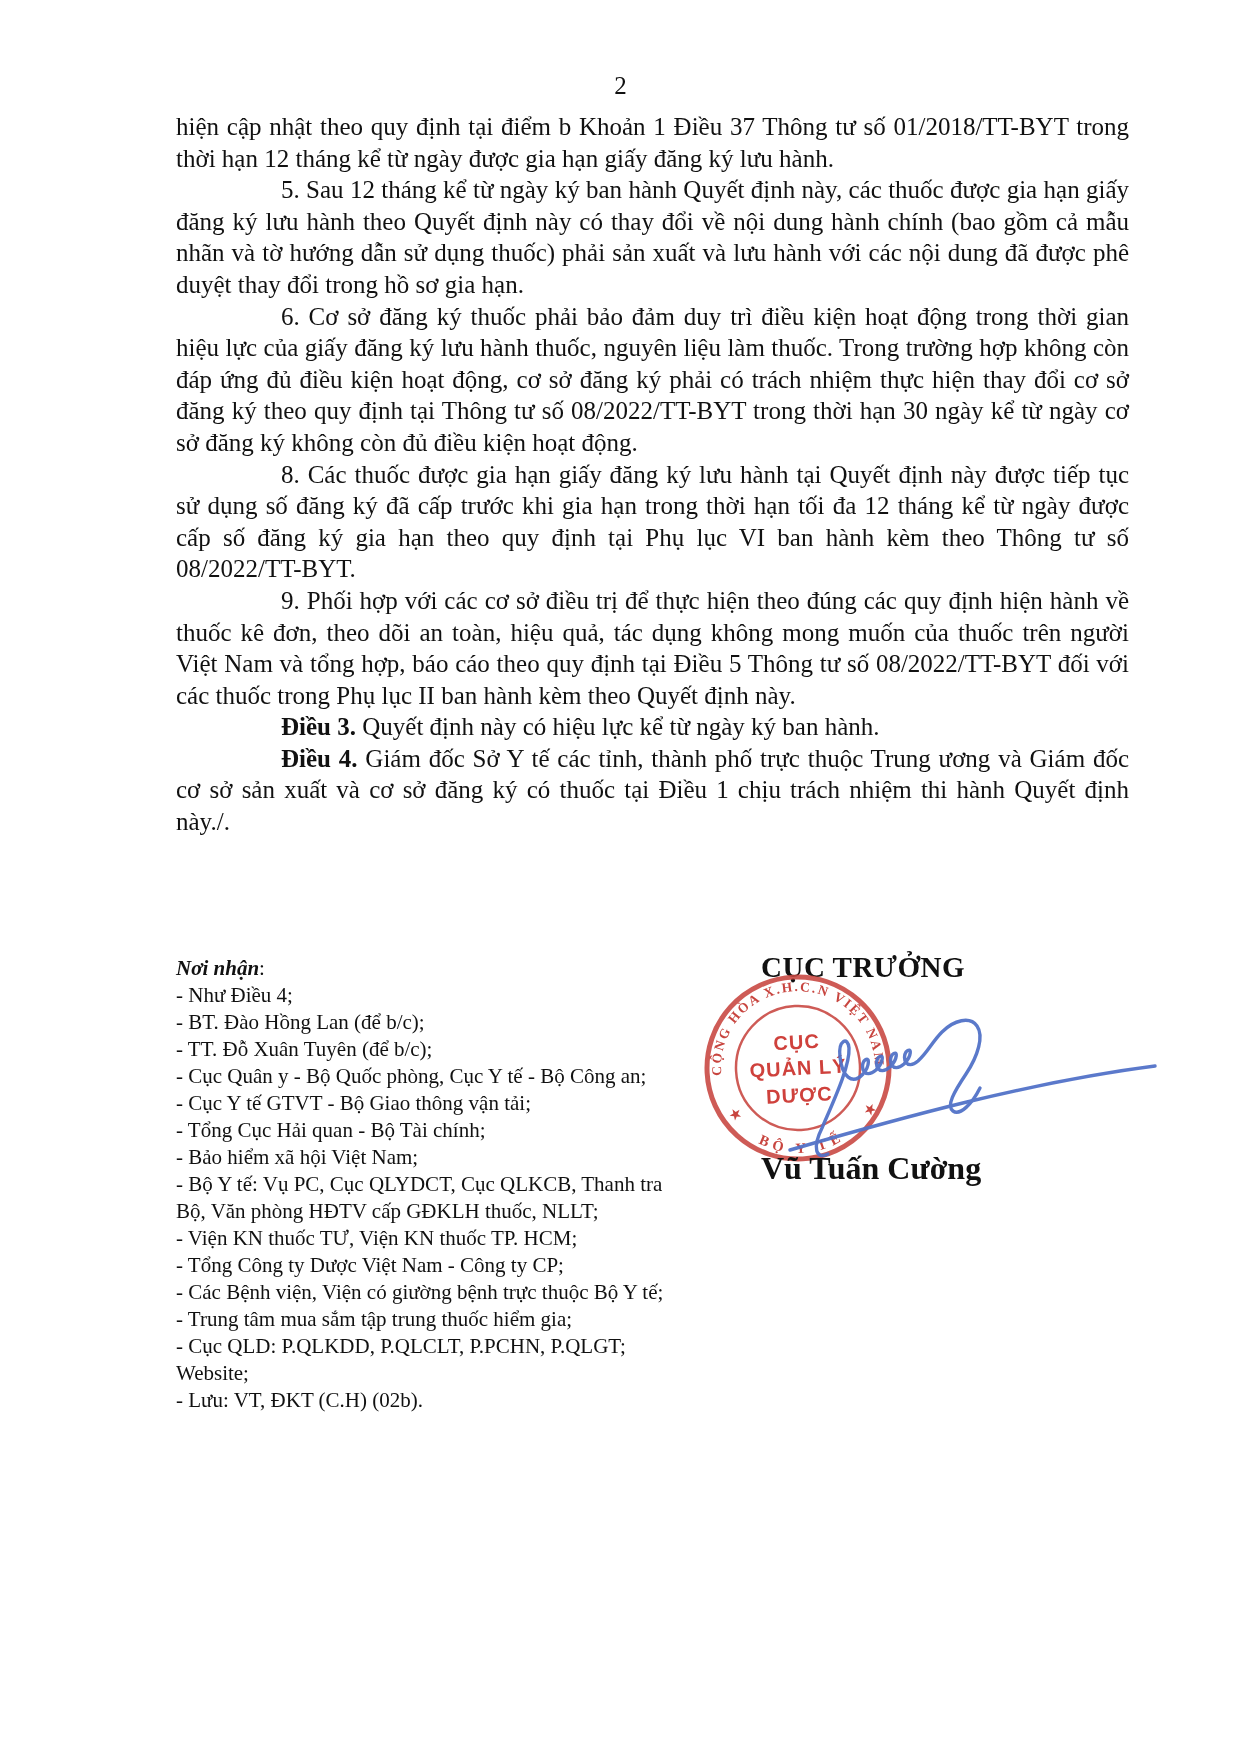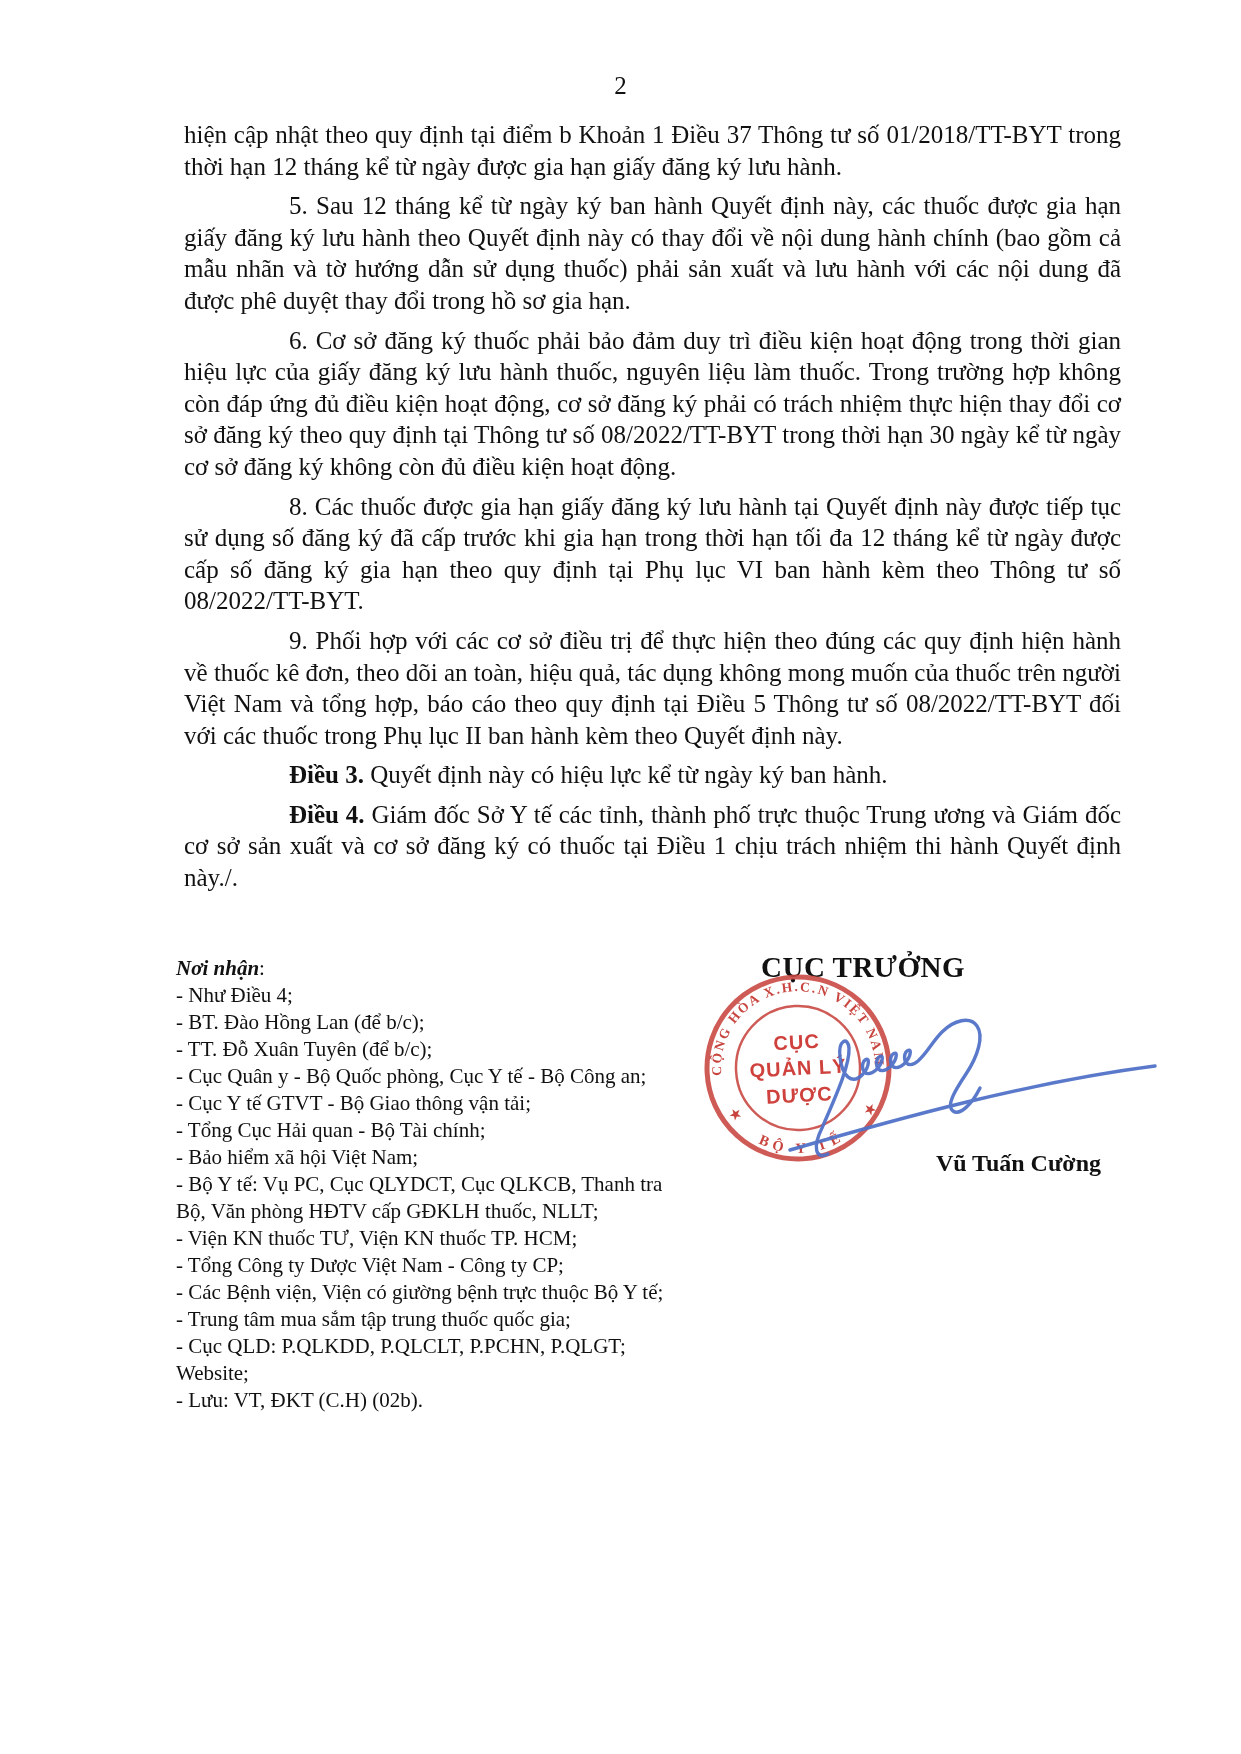--- a/index.html
+++ b/index.html
@@ -12,36 +12,36 @@
     overflow: hidden;
   }
   .page-number {
     position: absolute; top: 72px; left: 0; width: 1241px;
     text-align: center; font-size: 25px;
   }
   .doc-body {
     position: absolute; left: 176px; top: 111px; width: 953px;
     font-size: 25px; line-height: 31.6px; text-align: justify;
   }
-  .para { margin: 8px; }
+  .para { margin: 0; }
   .para.indent { text-indent: 105px; }
   .recipients {
     position: absolute; left: 176px; top: 955px; width: 565px;
     font-size: 21px; line-height: 27px;
   }
   .recipients-label { font-weight: bold; font-style: italic; }
   .recipient-item { white-space: pre-line; }
   .sign-title {
     position: absolute; left: 761px; top: 951px; width: 340px;
     text-align: left; font-size: 29px; font-weight: bold;
     letter-spacing: 0.5px;
   }
   .sign-name {
     position: absolute; left: 761px; top: 1150px; width: 340px;
-    text-align: right; font-size: 24px; font-weight: bold;
+    text-align: left; font-size: 32px; font-weight: bold;
   }
   .stamp-svg {
     position: absolute; left: 701px; top: 971px;
     transform: rotate(-3deg);
   }
   .stamp-arc-text {
     font-family: "Liberation Serif", "DejaVu Serif", serif;
     font-weight: bold; fill: #c8453f; letter-spacing: 2px; font-size: 13.5px;
   }
   .stamp-arc-bottom { letter-spacing: 5px; font-size: 14.5px; }
@@ -80,21 +80,21 @@
       <div class="recipient-item">- TT. Đỗ Xuân Tuyên (để b/c);</div>
       <div class="recipient-item">- Cục Quân y - Bộ Quốc phòng, Cục Y tế - Bộ Công an;</div>
       <div class="recipient-item">- Cục Y tế GTVT - Bộ Giao thông vận tải;</div>
       <div class="recipient-item">- Tổng Cục Hải quan - Bộ Tài chính;</div>
       <div class="recipient-item">- Bảo hiểm xã hội Việt Nam;</div>
       <div class="recipient-item">- Bộ Y tế: Vụ PC, Cục QLYDCT, Cục QLKCB, Thanh tra
 Bộ, Văn phòng HĐTV cấp GĐKLH thuốc, NLLT;</div>
       <div class="recipient-item">- Viện KN thuốc TƯ, Viện KN thuốc TP. HCM;</div>
       <div class="recipient-item">- Tổng Công ty Dược Việt Nam - Công ty CP;</div>
       <div class="recipient-item">- Các Bệnh viện, Viện có giường bệnh trực thuộc Bộ Y tế;</div>
-      <div class="recipient-item">- Trung tâm mua sắm tập trung thuốc quốc gia;</div>
+      <div class="recipient-item">- Trung tâm mua sắm tập trung thuốc hiểm gia;</div>
       <div class="recipient-item">- Cục QLD: P.QLKDD, P.QLCLT, P.PCHN, P.QLGT;
 Website;</div>
       <div class="recipient-item">- Lưu: VT, ĐKT (C.H) (02b).</div>
     </div>
 </div>
 
 <div class="sign-title">CỤC TRƯỞNG</div>
 
 <svg class="stamp-svg" width="194" height="194" viewBox="0 0 194 194">
   <g fill="none" stroke="#c8453f" opacity="0.88">

